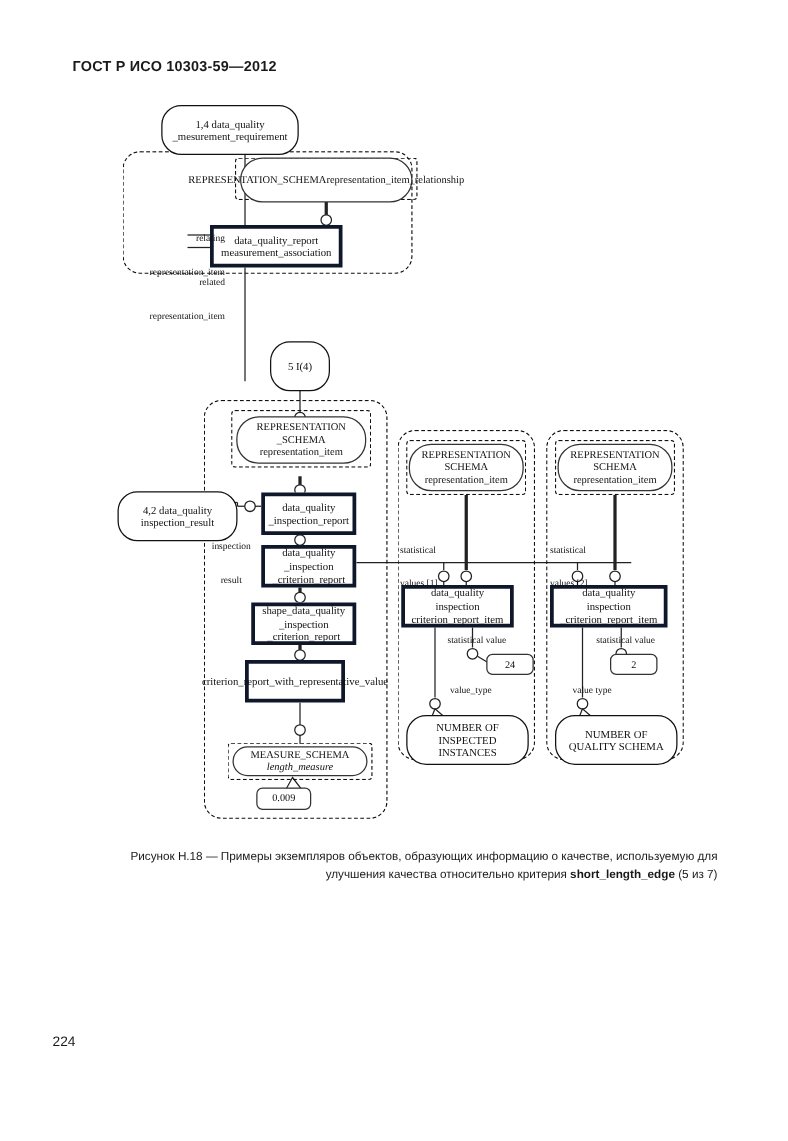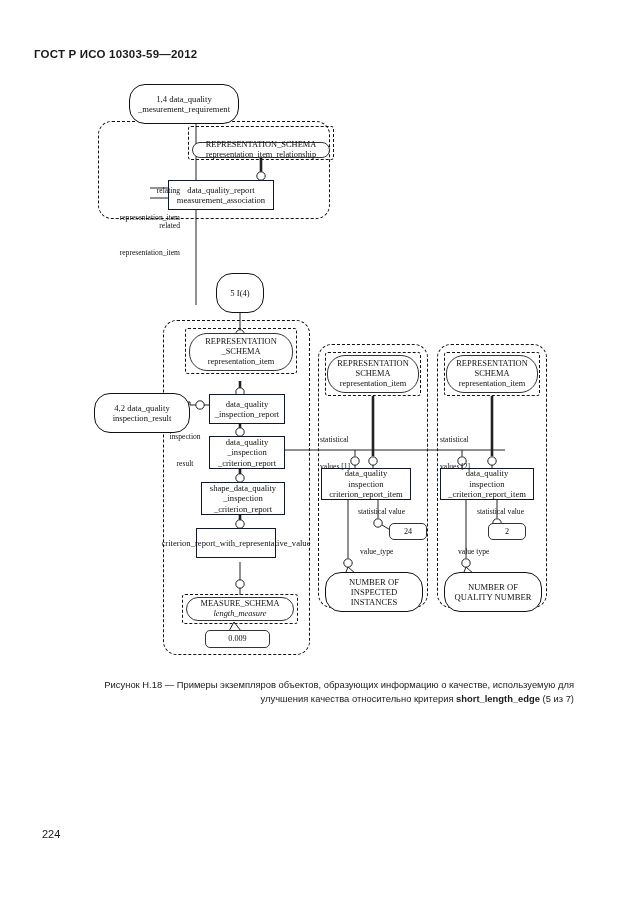--- a/index.html
+++ b/index.html
@@ -16,21 +16,21 @@
     overflow: hidden;
   }
   .page {
     position: absolute;
     inset: 0;
   }
 
   
   .doc-header {
     position: absolute;
-    left: 34px;
+    left: 58px;
     top: 48px;
     font-size: 11.5px;
     font-weight: bold;
     letter-spacing: 0.2px;
     font-family: "Liberation Sans", sans-serif;
     white-space: nowrap;
   }
 
   
   .page-number {
@@ -78,21 +78,21 @@
     background: #ffffff;
     color: #111;
     display: flex;
     align-items: center;
     justify-content: center;
     z-index: 3;
   }
 
   
   .ent-box {
-    border: 1px solid #0f172a;
+    border: 3px solid #0f172a;
     font-size: 8.6px;
     line-height: 10.4px;
     padding: 14px 3px;
   }
 
   
   .oval {
     border: 1.4px solid #111;
     border-radius: 16px;
     font-size: 8.6px;
@@ -233,21 +233,21 @@
     </svg>
 
     <div class="dash-frame" style="left:98px; top:121px; width:232px; height:98px;"></div>
     <div class="dash-frame inner" style="left:188px; top:126px; width:146px; height:34px;"></div>
 
     <div class="node oval" style="left:129px; top:84px; width:110px; height:28px; flex-direction:column;">
       <span>1,4 data_quality</span>
       <span>_mesurement_requirement</span>
     </div>
 
-    <div class="node schema-oval" style="left:192px; top:142px; width:138px; height:16px; flex-direction:column;">
+    <div class="node schema-oval" style="left:192px; top:126px; width:138px; height:36px; flex-direction:row;">
       <span>REPRESENTATION_SCHEMA</span>
       <span class="lower">representation_item_relationship</span>
     </div>
 
     <div class="node ent-box" style="left:168px; top:180px; width:106px; height:26px; flex-direction:column;">
       <span>data_quality_report</span>
       <span>measurement_association</span>
     </div>
 
     <div class="lbl r" style="left:96px; top:168px; width:84px;">
@@ -304,21 +304,21 @@
       <span>_representative_value</span>
     </div>
 
 
     <div class="dash-frame inner" style="left:182px; top:594px; width:116px; height:30px;"></div>
     <div class="node schema-oval" style="left:186px; top:597px; width:108px; height:24px; flex-direction:column;">
       <span>MEASURE_SCHEMA</span>
       <span class="ital">length_measure</span>
     </div>
 
-    <div class="node value-bubble" style="left:205px; top:630px; width:65px; height:18px;">
+    <div class="node value-bubble" style="left:205px; top:630px; width:44px; height:18px;">
       <span>0.009</span>
     </div>
 
     <div class="dash-frame" style="left:318px; top:344px; width:110px; height:264px;"></div>
     <div class="dash-frame inner" style="left:325px; top:352px; width:96px; height:44px;"></div>
 
     <div class="node schema-oval" style="left:327px; top:355px; width:92px; height:38px; flex-direction:column;">
       <span>REPRESENTATION</span>
       <span>SCHEMA</span>
       <span class="lower">representation_item</span>
@@ -371,21 +371,21 @@
     <div class="lbl" style="left:477px; top:507px; width:70px;">statistical value</div>
 
     <div class="node value-bubble" style="left:488px; top:523px; width:38px; height:17px;">
       <span>2</span>
     </div>
 
     <div class="lbl" style="left:458px; top:547px; width:60px;">value type</div>
 
     <div class="node oval thin" style="left:444px; top:572px; width:98px; height:26px; flex-direction:column;">
       <span>NUMBER OF</span>
-      <span>QUALITY NUMBER</span>
+      <span>QUALITY SCHEMA</span>
     </div>
 
   </div>
 
   <div class="caption">
     <span>Рисунок Н.18 — Примеры экземпляров объектов, образующих информацию о качестве, используемую для</span>
     <span>улучшения качества относительно критерия </span><b>short_length_edge</b><span> (5 из 7)</span>
   </div>
 
   <div class="page-number">224</div>

